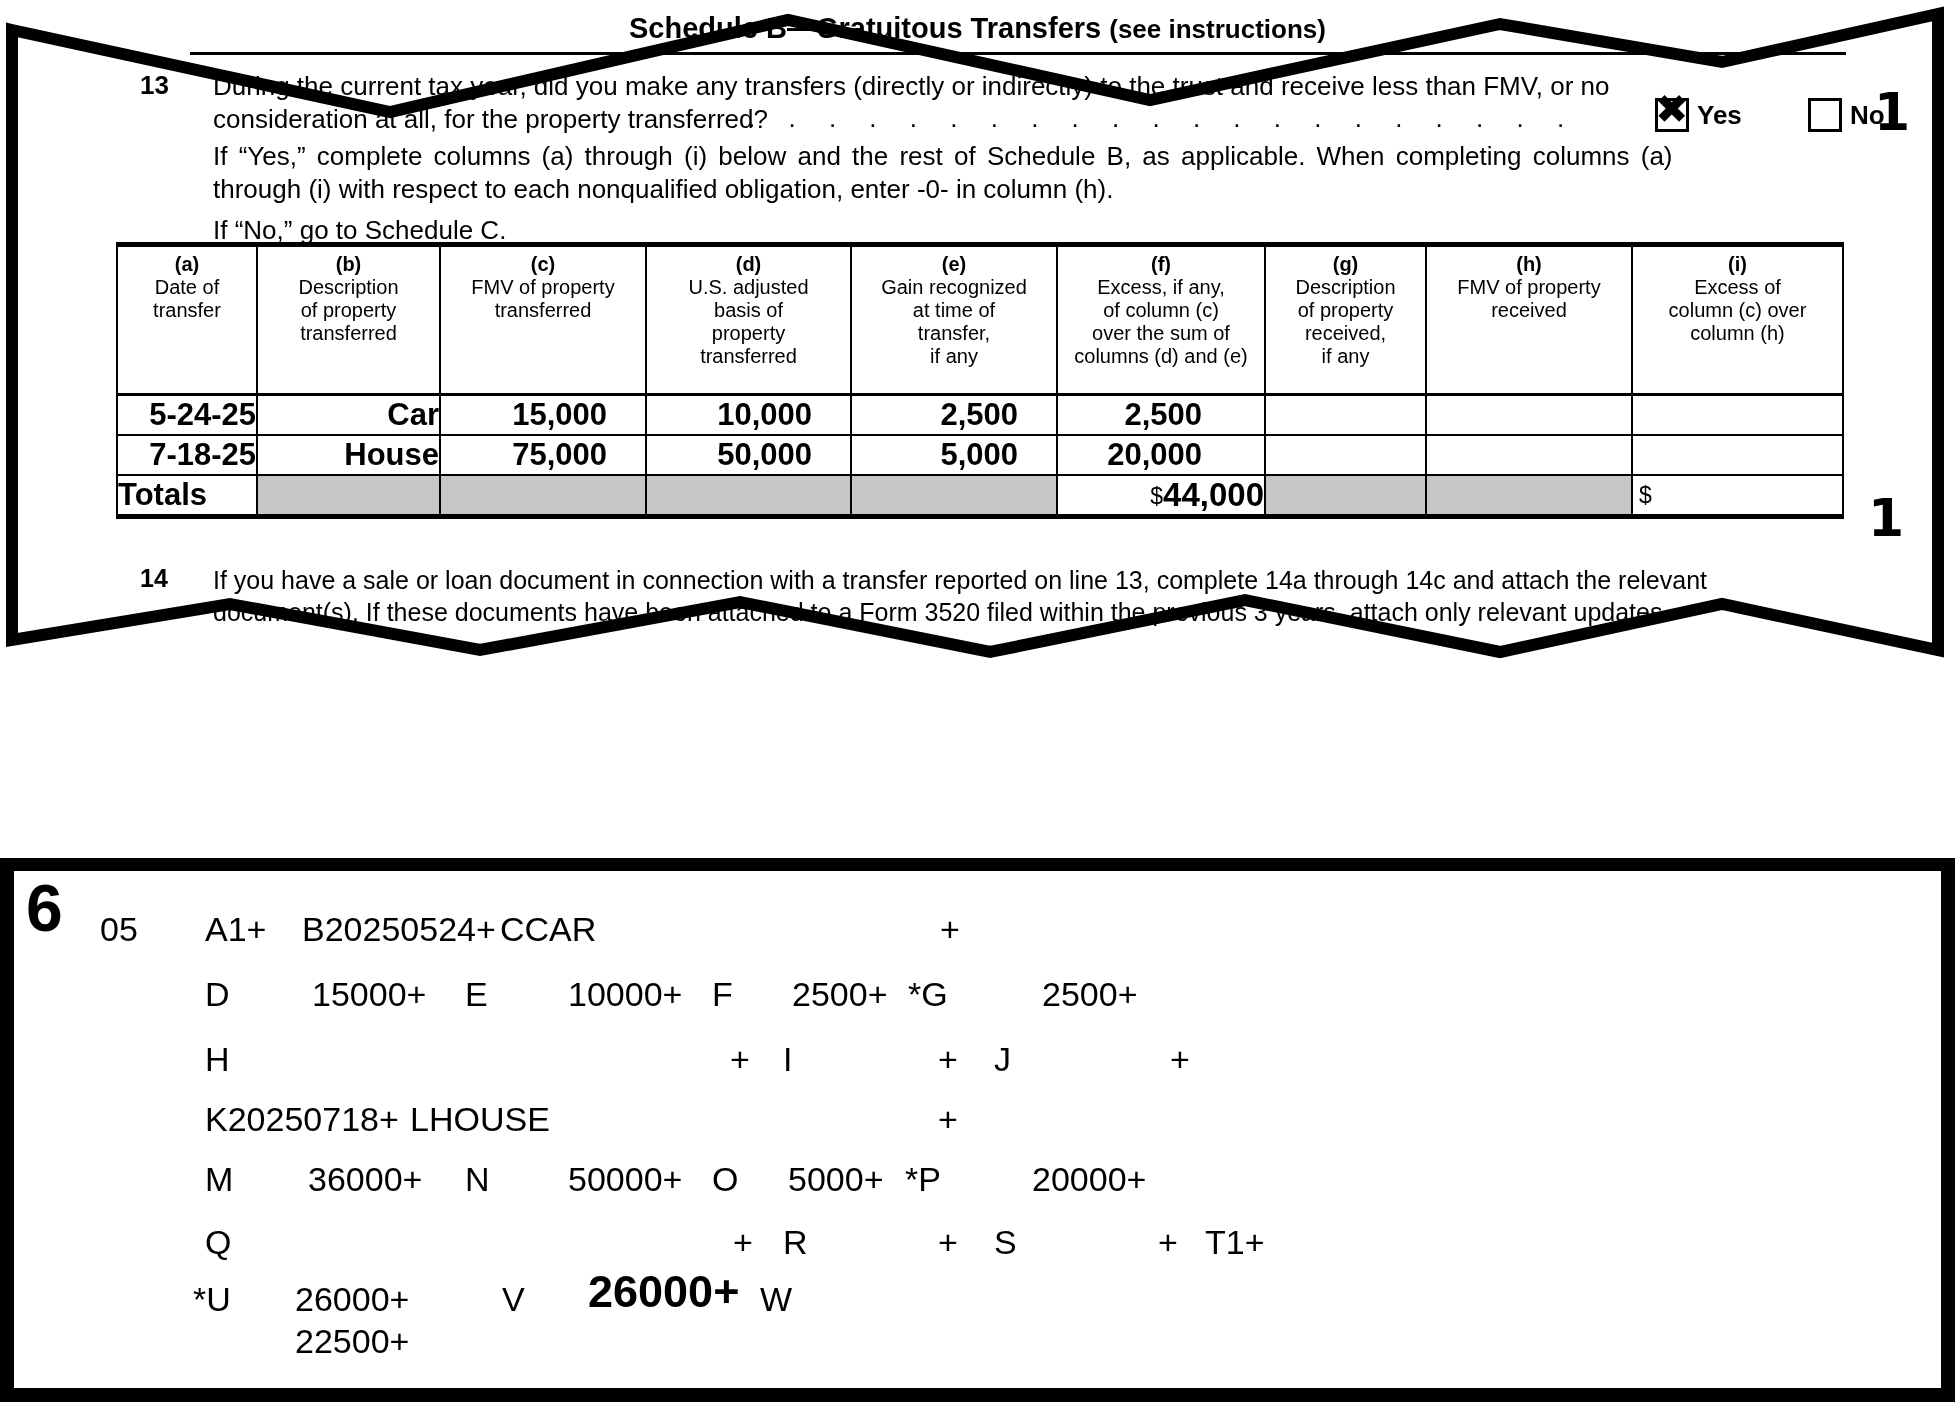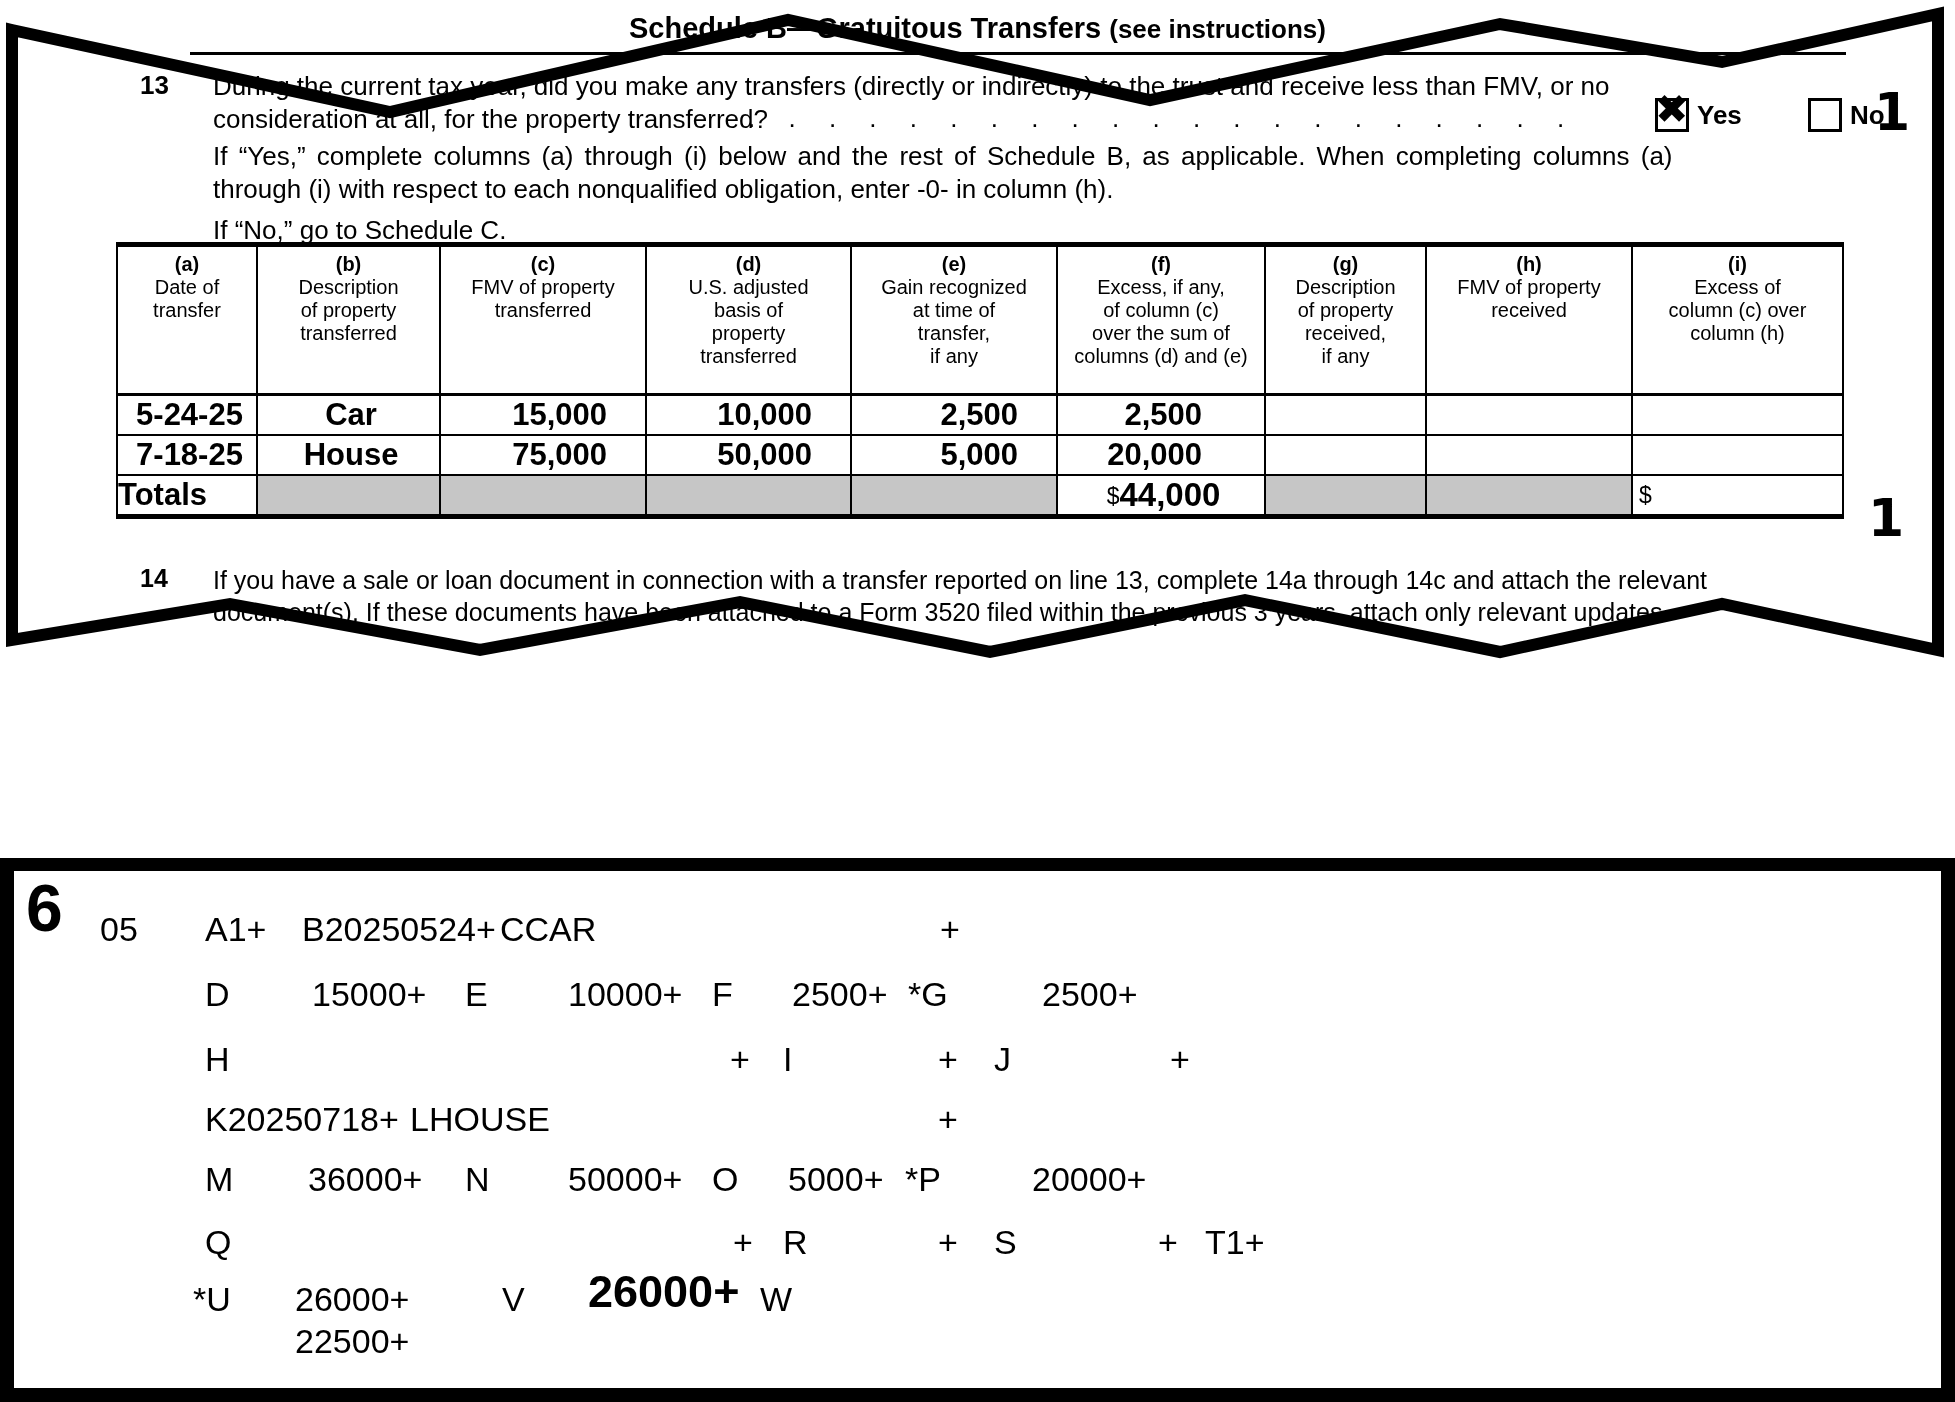--- a/index.html
+++ b/index.html
@@ -22,21 +22,21 @@
   .pen-mark{font-size:52px;font-weight:bold;font-family:"DejaVu Sans","Liberation Sans",sans-serif;}
 
   
   .xfer-table{border-collapse:collapse;table-layout:fixed;}
   .xfer-table th,.xfer-table td{border:2px solid #000;padding:0;overflow:hidden;}
   .xfer-table thead th{border-top:5px solid #000;border-bottom:3px solid #000;
       vertical-align:top;font-weight:normal;font-size:20px;line-height:23px;padding-top:6px;height:140px;}
   .cl{font-weight:bold;display:block;text-align:center;}
   .clabel{white-space:pre-line;text-align:center;}
   .xfer-table tbody td{height:38px;font-size:31px;font-weight:bold;vertical-align:middle;}
-  td.al{text-align:center;padding-left:5px;}
+  td.al{text-align:right;padding-left:5px;}
   td.ar{text-align:right;padding-right:38px;}
   td.ar-f{text-align:right;padding-right:62px;}
   tr.totals td{border-bottom:5px solid #000;height:38px;}
   td.gray{background:#c6c6c6;}
   .totals-label{font-size:25px;font-weight:bold;text-align:left;padding-left:12px;}
   .dollar{font-size:23px;font-weight:normal;vertical-align:2px;}
   .fval{font-size:33px;font-weight:bold;}
   td.icell{text-align:left;padding-left:6px;font-weight:normal;}
 
   

